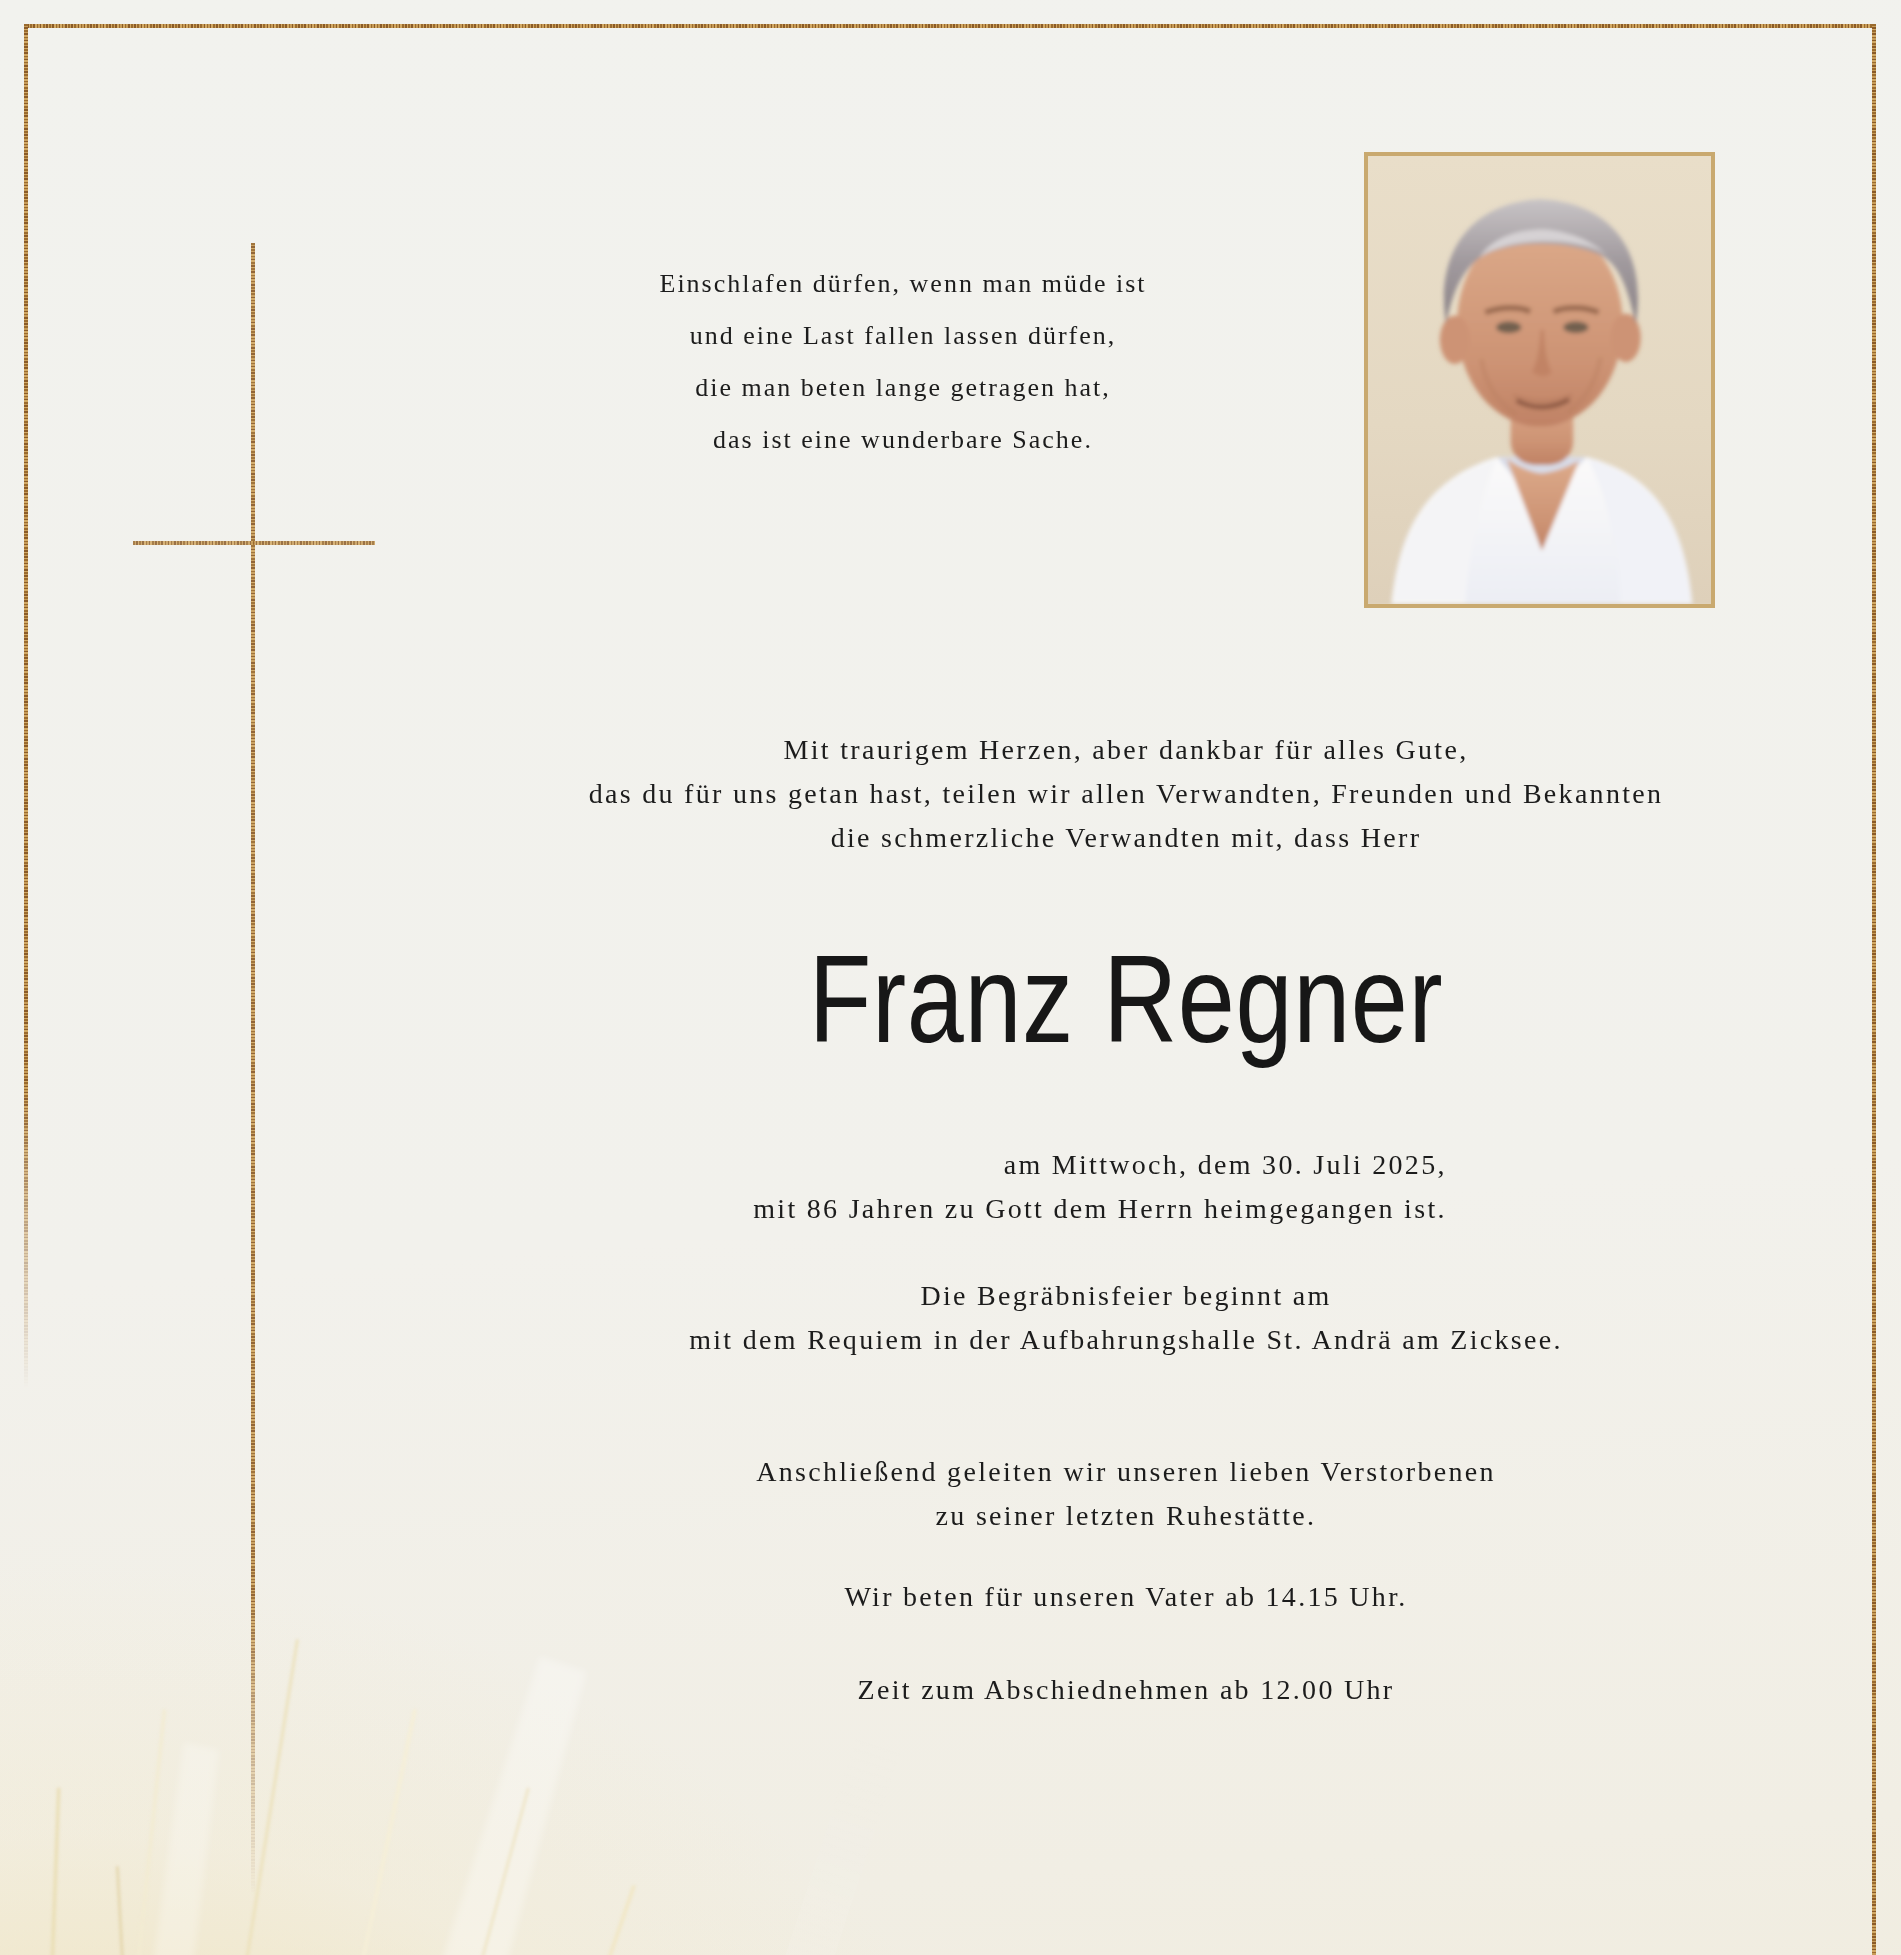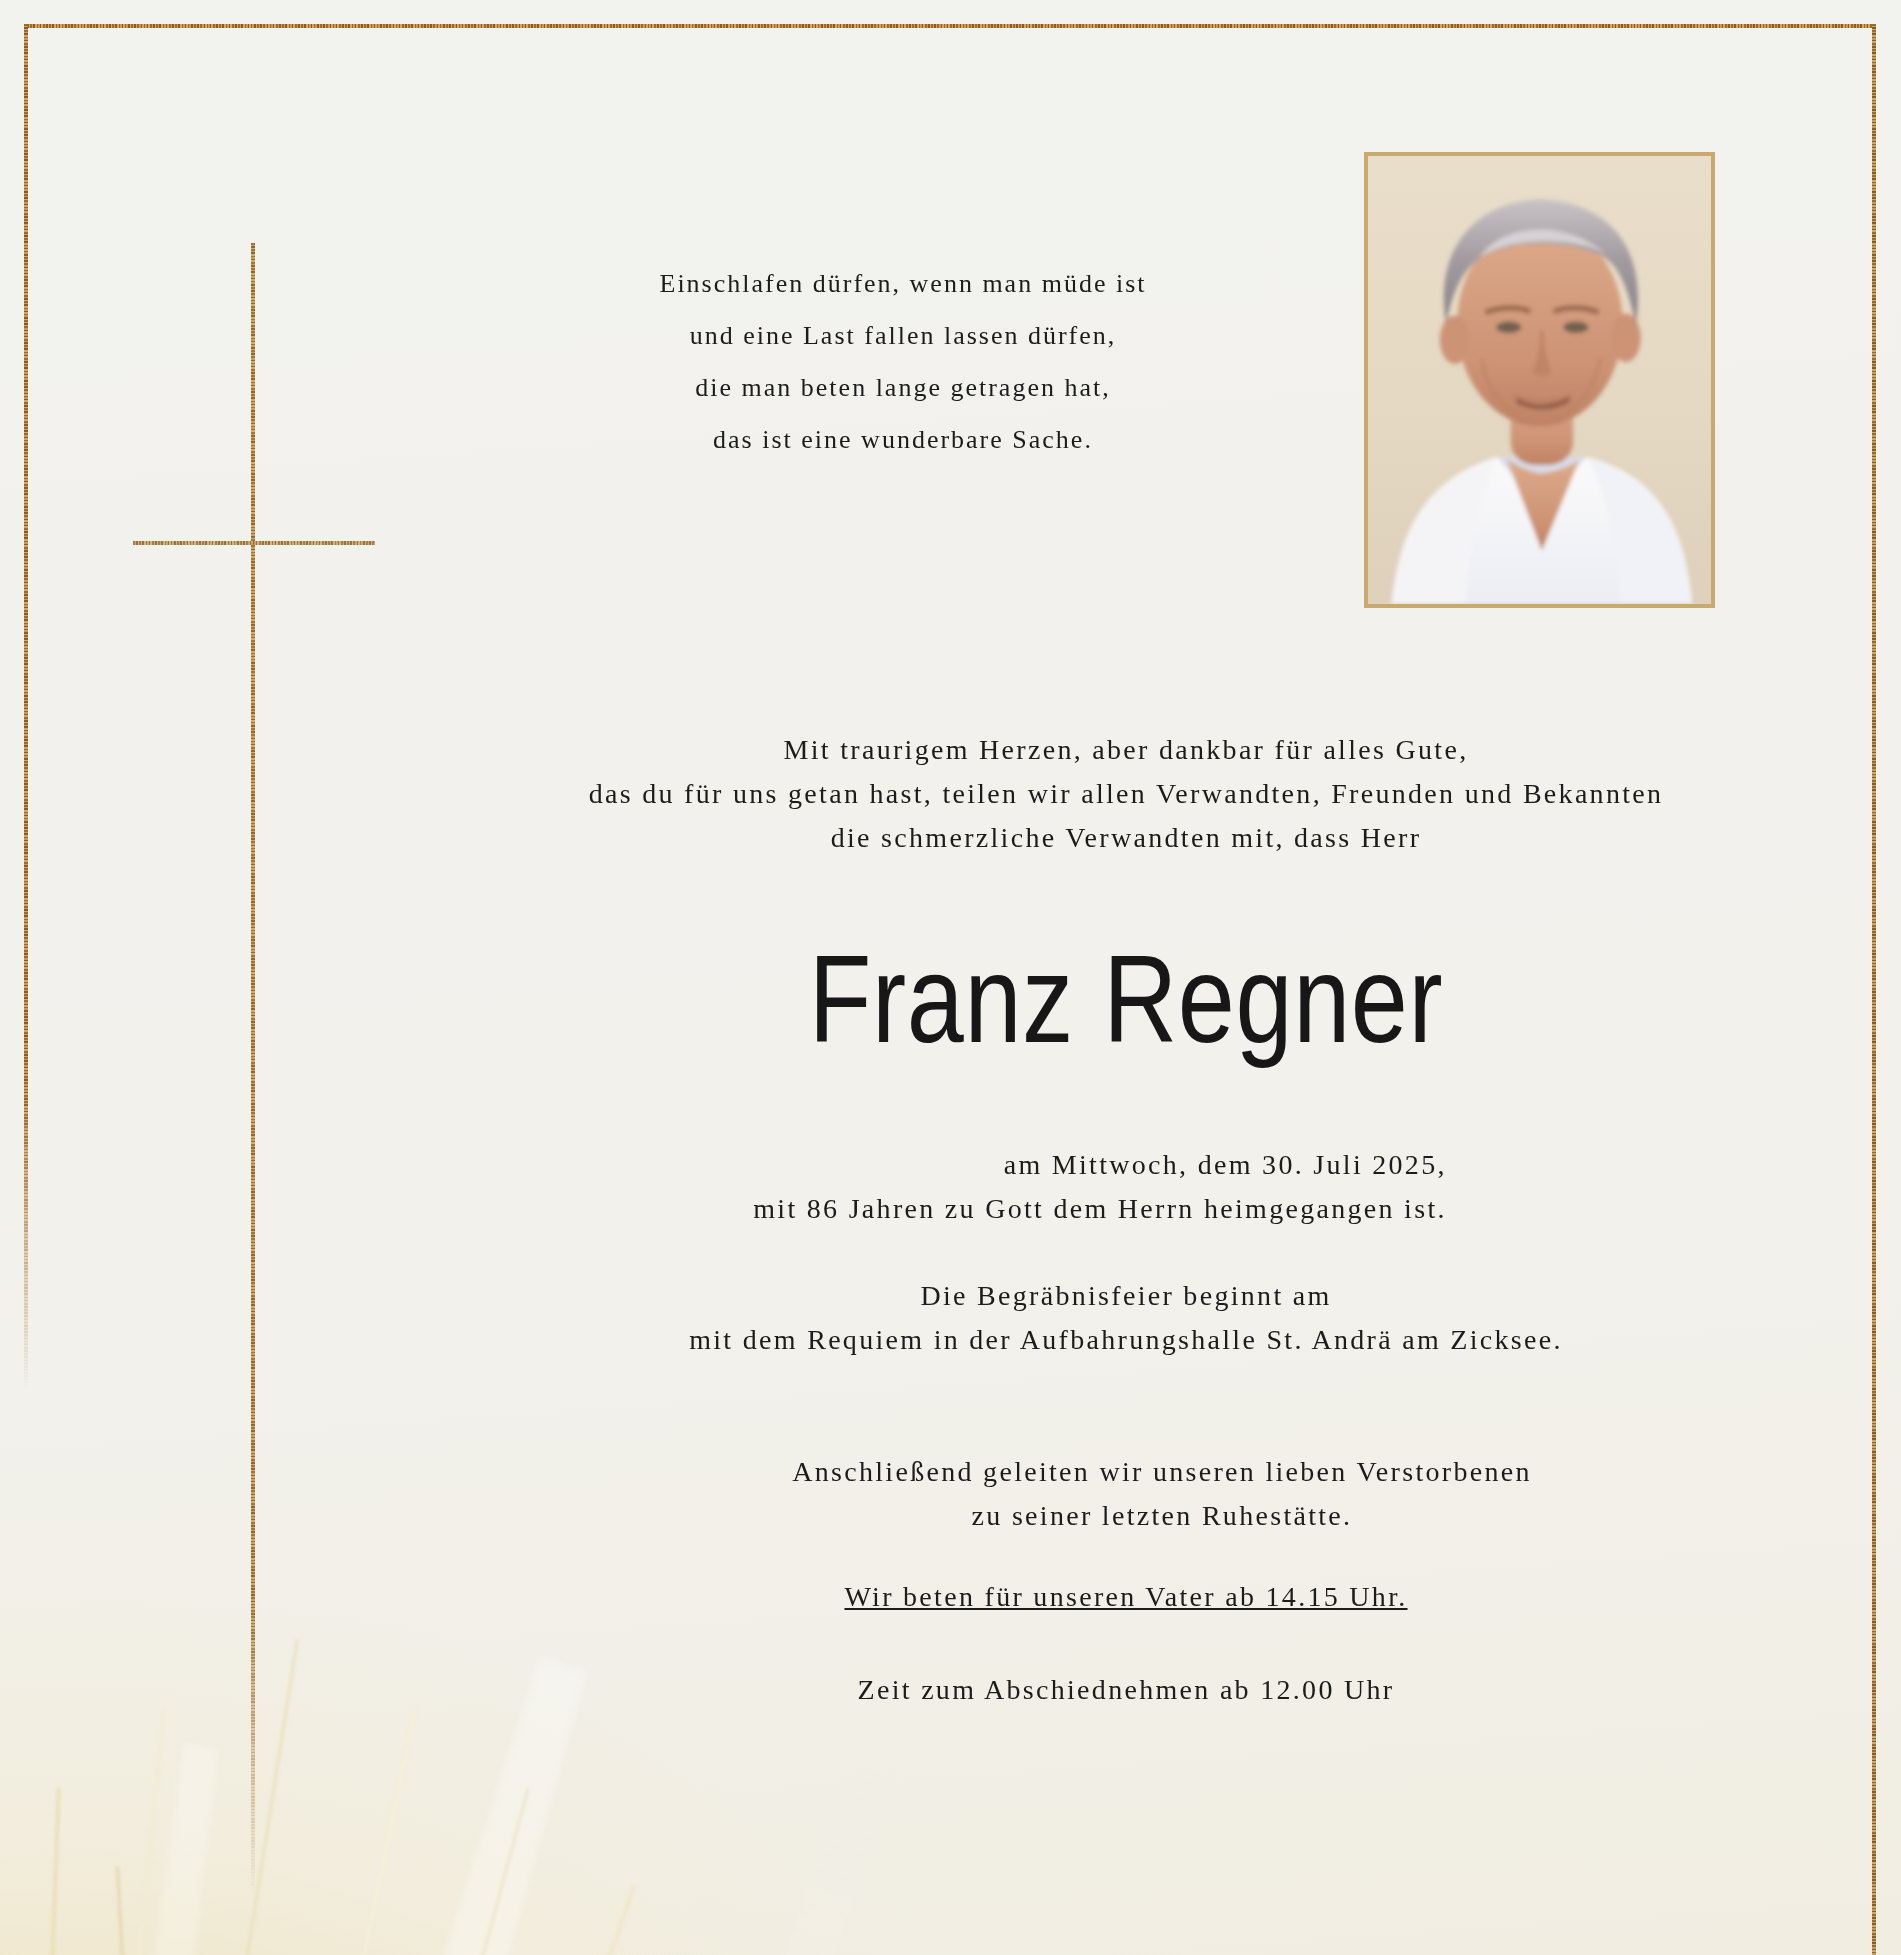--- a/index.html
+++ b/index.html
@@ -206,23 +206,23 @@
   <div class="tblock body-t serif" style="left:1100px; top:1143px; transform:translateX(-50%);text-align:right;">
     <div>am Mittwoch, dem 30. Juli 2025,</div>
     <div>mit 86 Jahren zu Gott dem Herrn heimgegangen ist.</div>
   </div>
 
   <div class="tblock body-t serif" style="left:1126px; top:1274px; transform:translateX(-50%);">
     <div>Die Begräbnisfeier beginnt am</div>
     <div>mit dem Requiem in der Aufbahrungshalle St. Andrä am Zicksee.</div>
   </div>
 
-  <div class="tblock body-t serif" style="left:1126px; top:1450px; transform:translateX(-50%);margin-left:36px;">
+  <div class="tblock body-t serif" style="left:1126px; top:1450px; transform:translateX(-50%);">
     <div>Anschließend geleiten wir unseren lieben Verstorbenen</div>
     <div>zu seiner letzten Ruhestätte.</div>
   </div>
 
-  <div class="tblock body-t serif" style="left:1126px; top:1575px; transform:translateX(-50%);text-decoration:underline;">Wir beten für unseren Vater ab 14.15 Uhr.</div>
+  <div class="tblock body-t serif" style="left:1126px; top:1575px; transform:translateX(-50%);">Wir beten für unseren Vater ab 14.15 Uhr.</div>
 
   <div class="tblock body-t serif" style="left:1126px; top:1668px; transform:translateX(-50%);">Zeit zum Abschiednehmen ab 12.00 Uhr</div>
 
 </div>
 
 
 </body></html>

